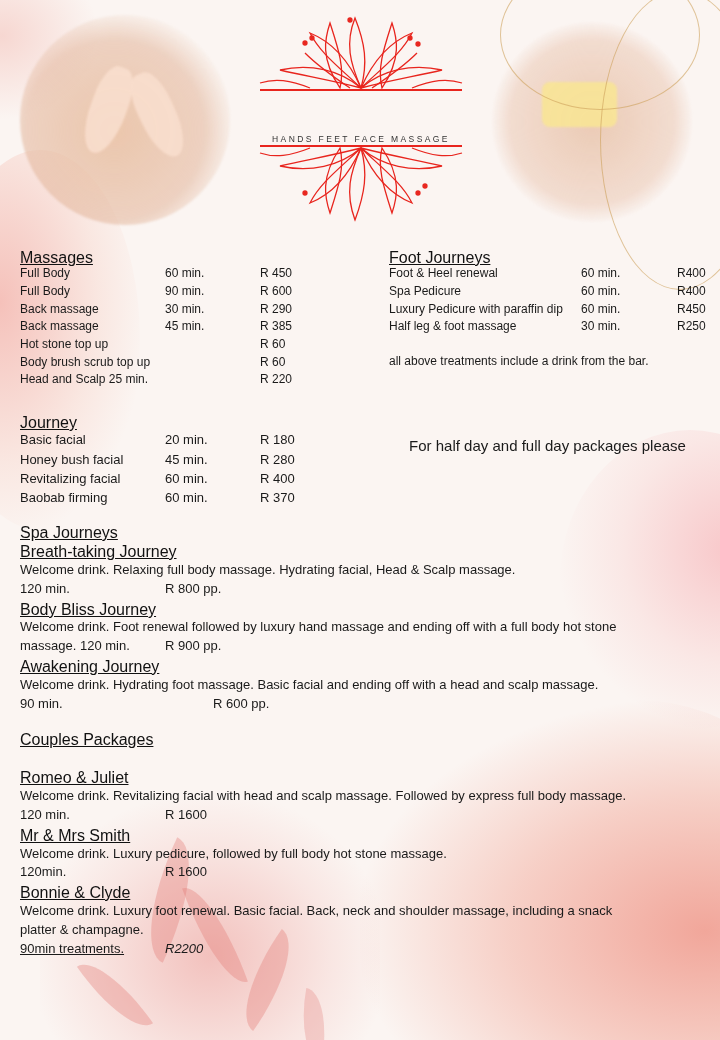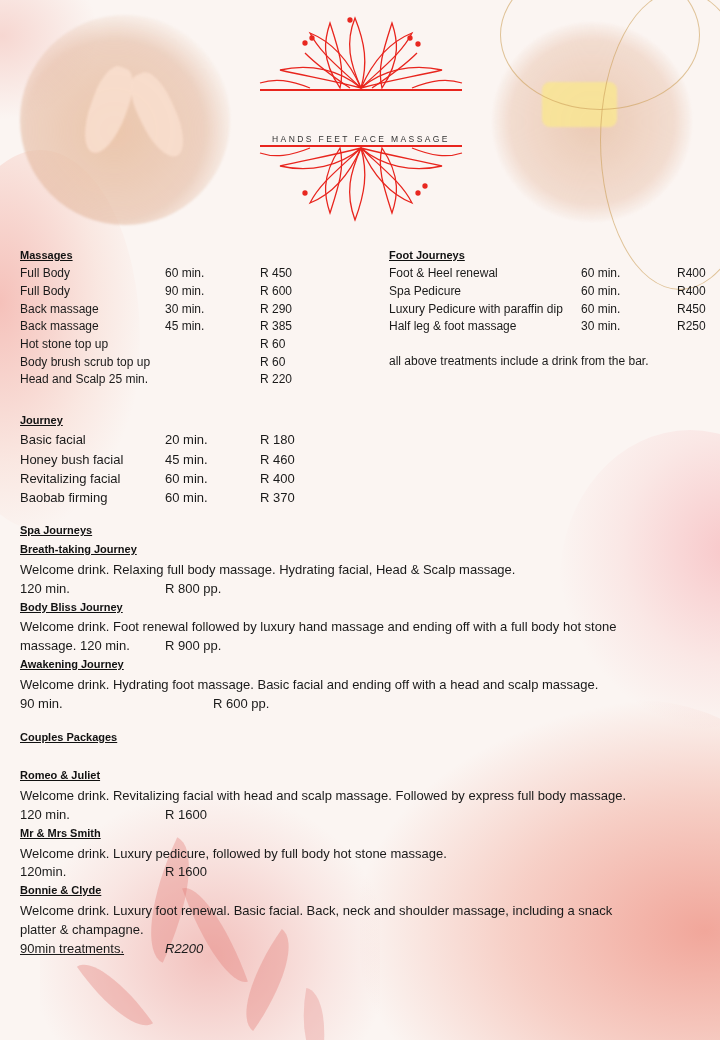--- a/index.html
+++ b/index.html
@@ -74,21 +74,21 @@
   }
   .logo-sub {
     position: absolute; left: 0; top: 126px; width: 222px; text-align: center;
     font-family: "Liberation Sans", sans-serif;
     font-size: 8.5px; letter-spacing: 2.4px; color: #333;
   }
 
   
   .abs { position: absolute; white-space: nowrap; }
   .h {
-    font-weight: bold; text-decoration: underline; font-size: 11px; color: #111;
+    font-weight: normal; text-decoration: underline; font-size: 16px; color: #111;
   }
   .row { position: absolute; font-size: 12px; height: 18px; }
   .row span { position: absolute; white-space: nowrap; }
   .fac .row { font-size: 13px; }
   .para { font-size: 13px; }
   .note-center {
     position: absolute; left: 385px; top: 434px; width: 325px; text-align: center;
     font-size: 15px; line-height: 23px; color: #1a1a1a;
   }
 </style>
@@ -221,35 +221,36 @@
 <section class="fac">
   <div class="abs h" style="left:20px;top:414px;">Journey</div>
   <div class="row" style="left:20px;top:432px;">
     <span style="left:0">Basic facial</span>
     <span style="left:145px">20 min.</span>
     <span style="left:240px">R 180</span>
   </div>
   <div class="row" style="left:20px;top:452px;">
     <span style="left:0">Honey bush facial</span>
     <span style="left:145px">45 min.</span>
-    <span style="left:240px">R 460</span>
+    <span style="left:240px">R 280</span>
   </div>
   <div class="row" style="left:20px;top:471px;">
     <span style="left:0">Revitalizing facial</span>
     <span style="left:145px">60 min.</span>
     <span style="left:240px">R 400</span>
   </div>
   <div class="row" style="left:20px;top:490px;">
     <span style="left:0">Baobab firming</span>
     <span style="left:145px">60 min.</span>
     <span style="left:240px">R 370</span>
   </div>
 </section>
 
 <div class="note-center">
+  <div>For half day and full day packages please</div>
 </div>
 
 <section>
   <div class="abs h" style="left:20px;top:524px;">Spa Journeys</div>
 
   <div class="abs h" style="left:20px;top:543px;">Breath-taking Journey</div>
   <div class="abs para" style="left:20px;top:562px;">Welcome drink. Relaxing full body massage. Hydrating facial, Head &amp; Scalp massage.</div>
   <div class="abs para" style="left:20px;top:581px;">120 min.</div>
   <div class="abs para" style="left:165px;top:581px;">R 800 pp.</div>
 

